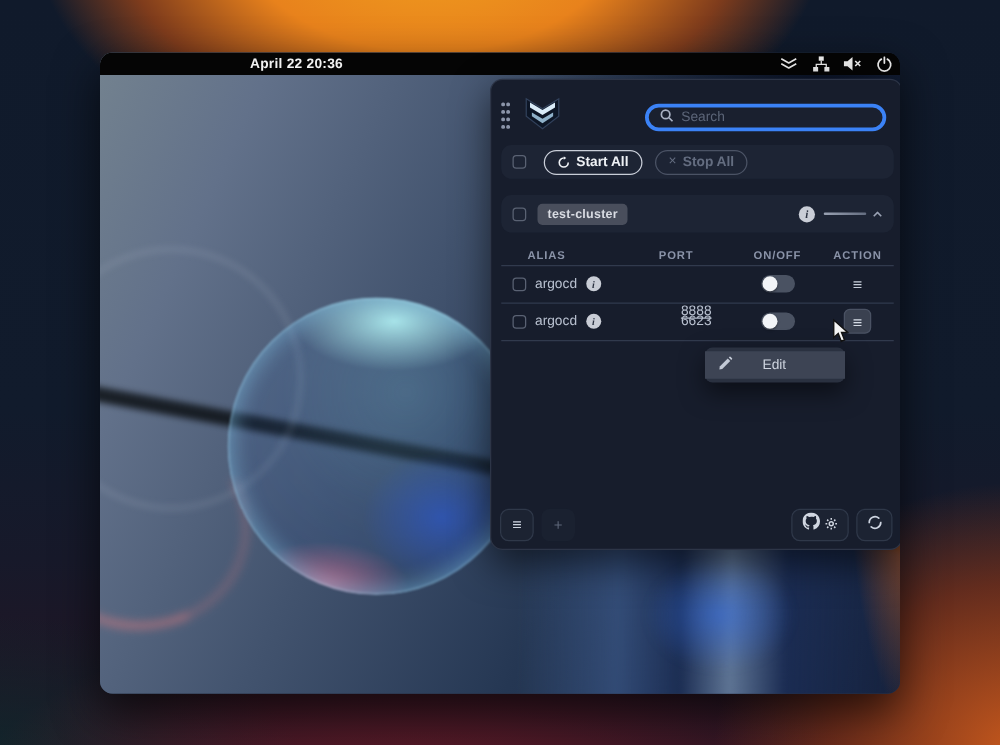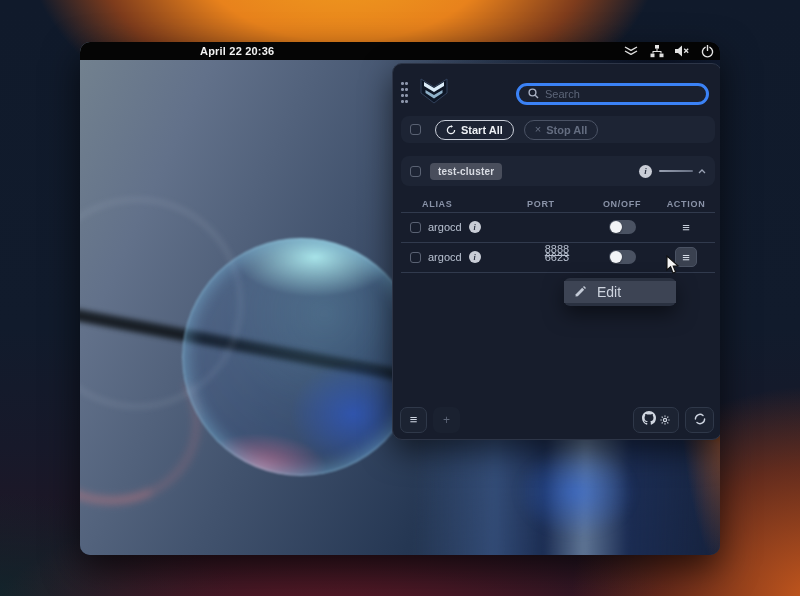--- a/index.html
+++ b/index.html
@@ -117,22 +117,22 @@
   .toggle { width:27px; height:14px; border-radius:7px; background:#4a5262; position:relative; }
   .toggle .knob { position:absolute; left:1px; top:1px; width:12px; height:12px;
     border-radius:50%; background:#f2f4f7; box-shadow:0 1px 2px rgba(0,0,0,.4); }
 
   .hamburger { font-size:13px; line-height:1; }
   .action-btn { width:22px; height:20px; background:#3a4150; border:1px solid #4a5263;
     border-radius:5px; display:flex; align-items:center; justify-content:center; color:#d5dbe5; }
 
   .ctx { position:absolute; left:171px; top:214px; width:112px; background:#2a3140;
     border-radius:6px; box-shadow:0 8px 20px rgba(0,0,0,.5); padding:3px 0; z-index:30; }
-  .ctx-item { height:22px; display:flex; align-items:center; gap:11px; padding:0 11px;
-    font-size:14px; color:#ced4df; }
+  .ctx-item { height:22px; display:flex; align-items:center; gap:24px; padding:0 11px;
+    font-size:11px; color:#ced4df; }
   .ctx-item.active { background:#3d4454; }
   .ctx-item svg { flex:none; }
 
   .bbar { position:absolute; left:7px; right:7px; top:342px; height:27px;
     display:flex; align-items:center; gap:6px; }
   .ibtn { height:26px; border:1px solid #2f3849; border-radius:7px; background:#1c2332;
     display:flex; align-items:center; justify-content:center; color:#cdd4e0; }
   .ibtn.w1 { width:27px; } .ibtn.w2 { width:46px; gap:4px; } .ibtn.w3 { width:29px; }
   .ibtn.ghost { border-color:transparent; background:#1a2130; color:#5d6678; }
   .spacer { flex:1; }

